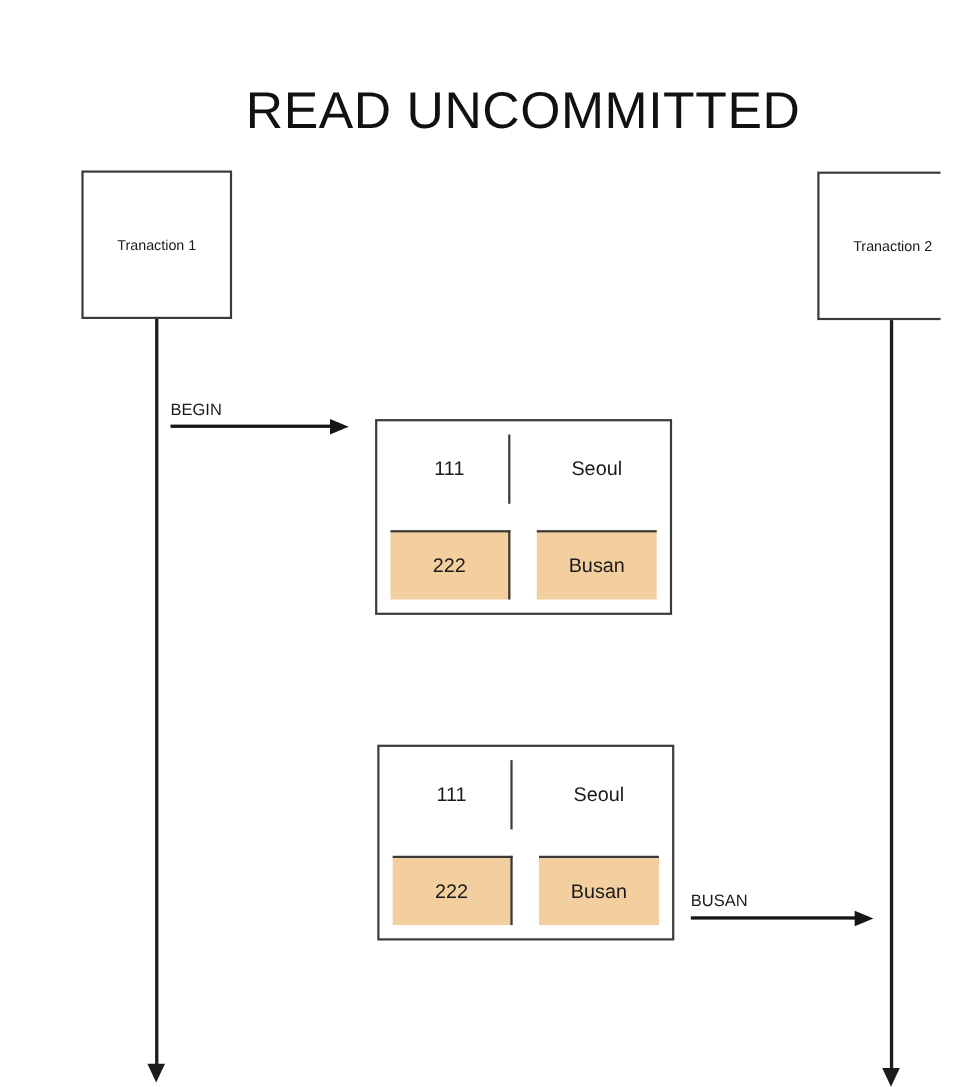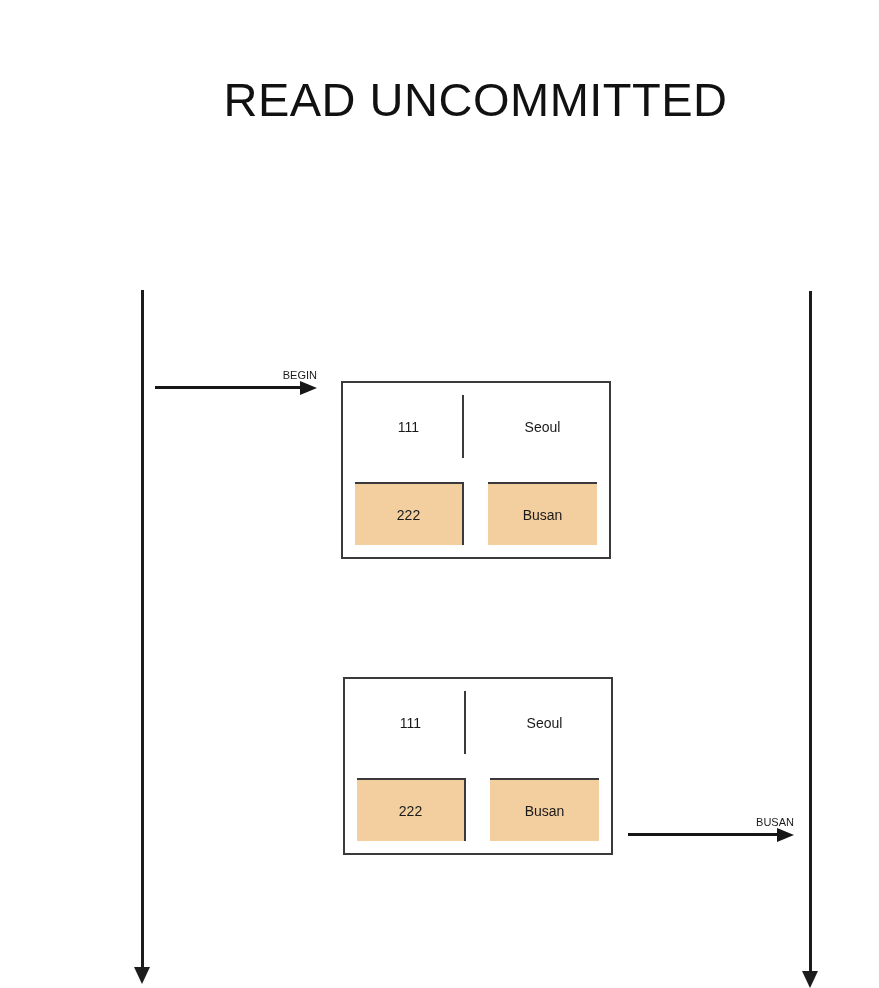--- a/index.html
+++ b/index.html
@@ -63,33 +63,33 @@
     background: #fff;
     display: grid;
     grid-template-columns: 1fr 1fr;
     grid-template-rows: 1fr 1fr;
   }
   .db-table-1 { left: 293px; top: 333px; }
   .db-table-2 { left: 295px; top: 629px; }
 
   .db-cell {
     display: flex; align-items: center; justify-content: center;
-    font-size: 14px;
+    font-size: 18px;
     background: #ffffff;
   }
   .db-cell.col-0 { border-right: 2.5px solid #3a3a3a; }
   .db-cell.row-1 { border-top: 2.5px solid #3a3a3a; background: #F3CE9E; }
 
   
   .msg { position: absolute; height: 32px; }
   .msg-label {
     position: absolute;
     left: 0; right: 0; bottom: 8px;
-    text-align: right;
-    font-size: 11px;
+    text-align: left;
+    font-size: 15px;
     white-space: nowrap;
   }
   .msg-line {
     position: absolute;
     bottom: 0; height: 2.8px;
     background: #161616;
   }
   .msg.dir-right .msg-line { left: 0; right: 13px; }
   .msg.dir-left  .msg-line { left: 13px; right: 0; }
   .msg-head {
@@ -108,20 +108,26 @@
   .msg-busan  { left: 568px; top: 768px; width: 190px; }
   .msg-commit { left: 95px;  top: 864px; width: 186px; }
 </style>
 </head>
 <body>
 
 <div class="canvas">
 
   <div class="title">READ UNCOMMITTED</div>
 
+  <div class="actor-box actor-t1">
+    <span>Tranaction 1</span>
+  </div>
+  <div class="actor-box actor-t2">
+    <span>Tranaction 2</span>
+  </div>
 
   <div class="lifeline lifeline-1"></div>
   <div class="lifeline-head lh-1"></div>
   <div class="lifeline lifeline-2"></div>
   <div class="lifeline-head lh-2"></div>
 
   <div class="db-table db-table-1">
     <div class="db-cell row-0 col-0">111</div>
     <div class="db-cell row-0 col-1">Seoul</div>
     <div class="db-cell row-1 col-0" style="background-color: rgb(243, 206, 158);">222</div>

